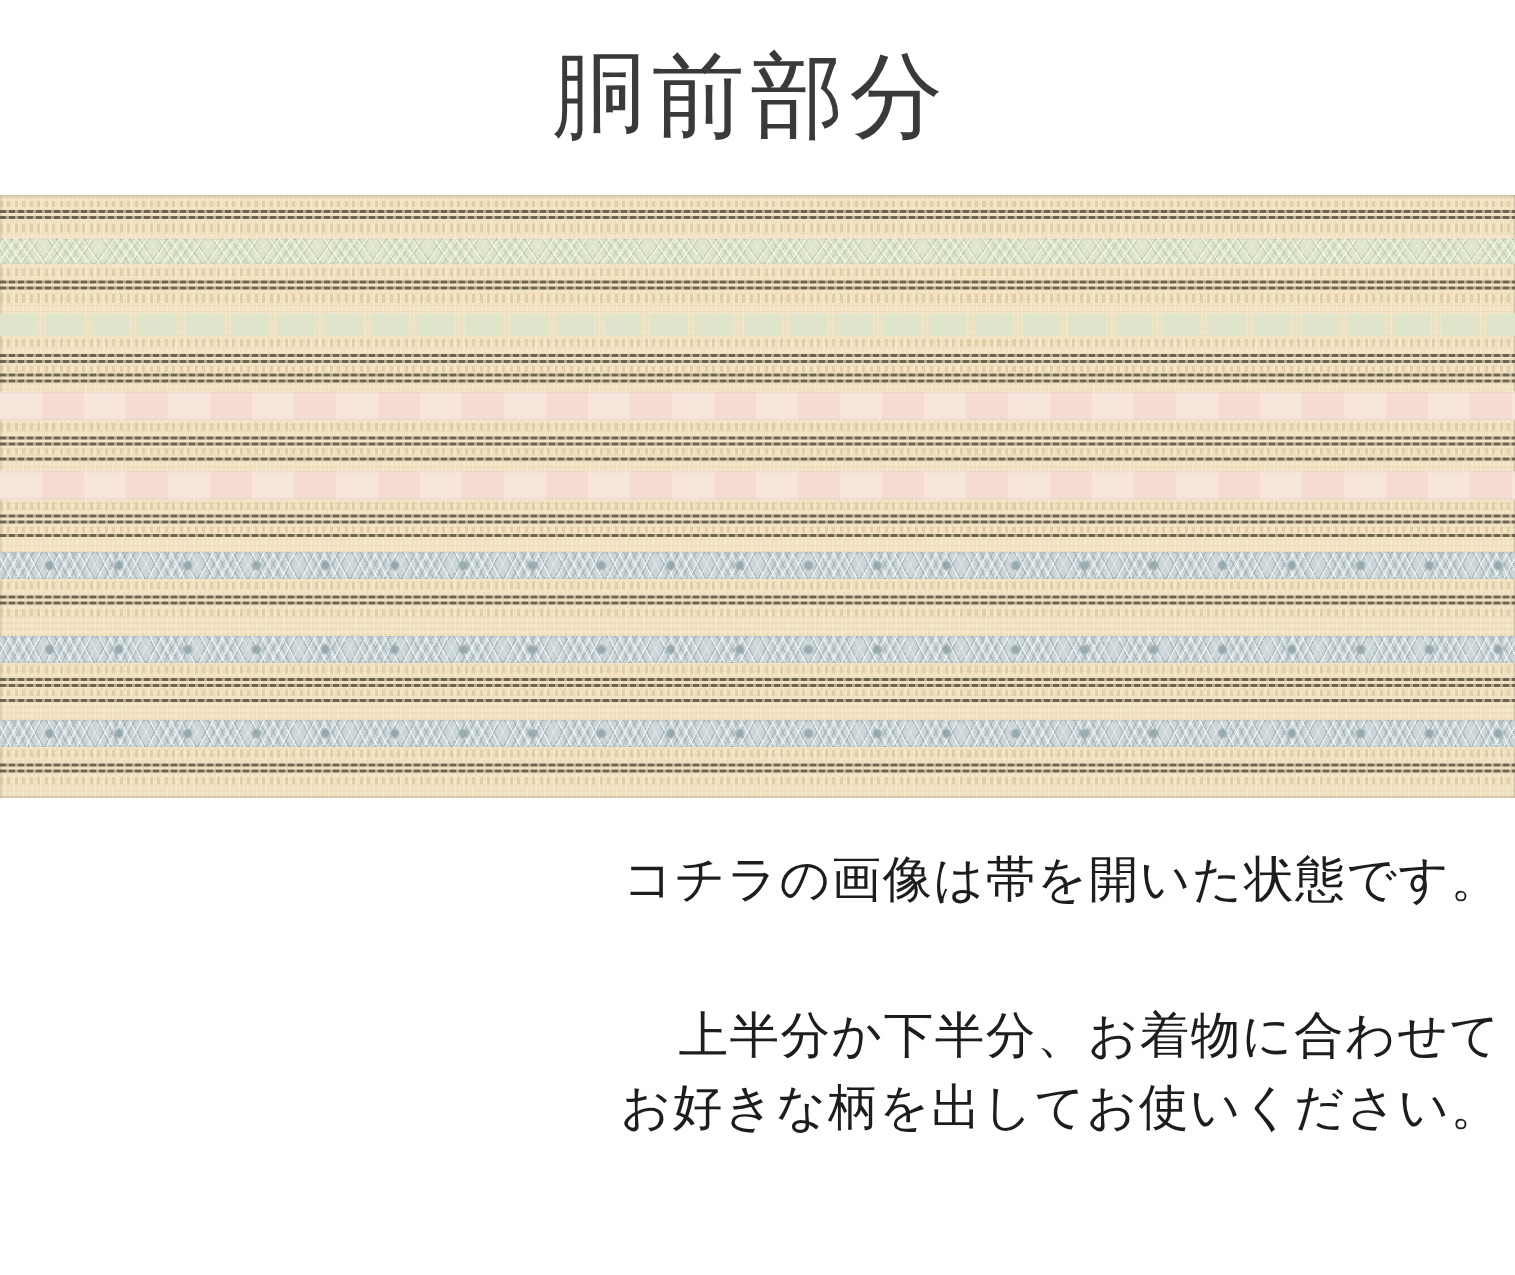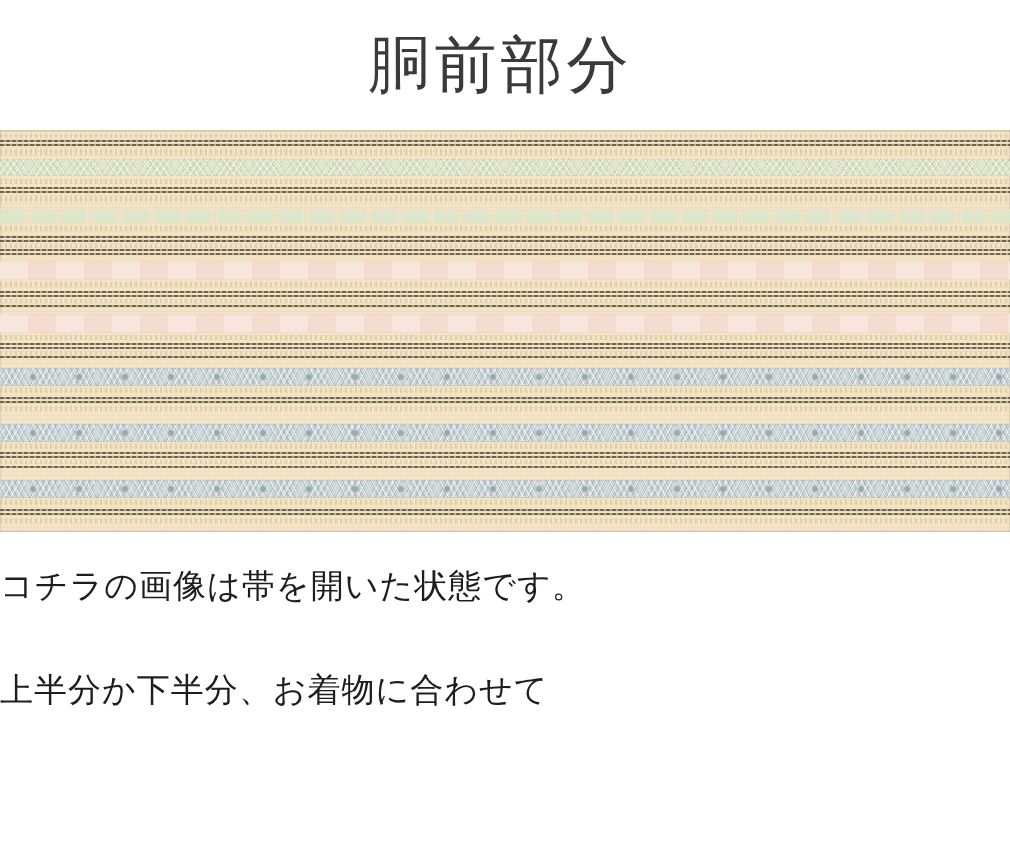--- a/index.html
+++ b/index.html
@@ -82,21 +82,21 @@
       repeating-linear-gradient(-62deg, rgba(255,255,255,0.5) 0 1px, rgba(0,0,0,0) 1px 6px),
       repeating-linear-gradient(62deg, rgba(140,158,162,0.4) 0 1px, rgba(0,0,0,0) 1px 5px),
       repeating-linear-gradient(-62deg, rgba(140,158,162,0.4) 0 1px, rgba(0,0,0,0) 1px 5px);
     background-size: 46px 100%, auto, auto, auto, auto;
     background-position: 10px center, 0 0, 0 0, 0 0, 0 0;
     background-repeat: repeat-x, repeat, repeat, repeat, repeat;
     box-shadow: inset 0 1px 0 rgba(0,0,0,0.05), inset 0 -1px 0 rgba(0,0,0,0.05);
   }
   
   .caption {
-    text-align: left;
+    text-align: right;
     font-family: "Liberation Sans", "DejaVu Sans", sans-serif;
     font-size: 33px;
     line-height: 48px;
     letter-spacing: 1px;
     color: #1d1d1d;
     margin: 30px 0 0 0;
   }
   .caption.caption2 {
     margin-top: 56px;
   }
@@ -159,15 +159,16 @@
       <div class="stripe dark" style="top: 383px; height: 2px;"></div>
       <div class="stripe ticks" style="top: 388px; height: 5px;"></div>
     </div>
 
   <div class="caption">
     <p class="cap-line">コチラの画像は帯を開いた状態です。</p>
   </div>
 
   <div class="caption caption2">
     <p class="cap-line">上半分か下半分、お着物に合わせて</p>
+    <p class="cap-line">お好きな柄を出してお使いください。</p>
   </div>
 
 </div>
 
 </body></html>

